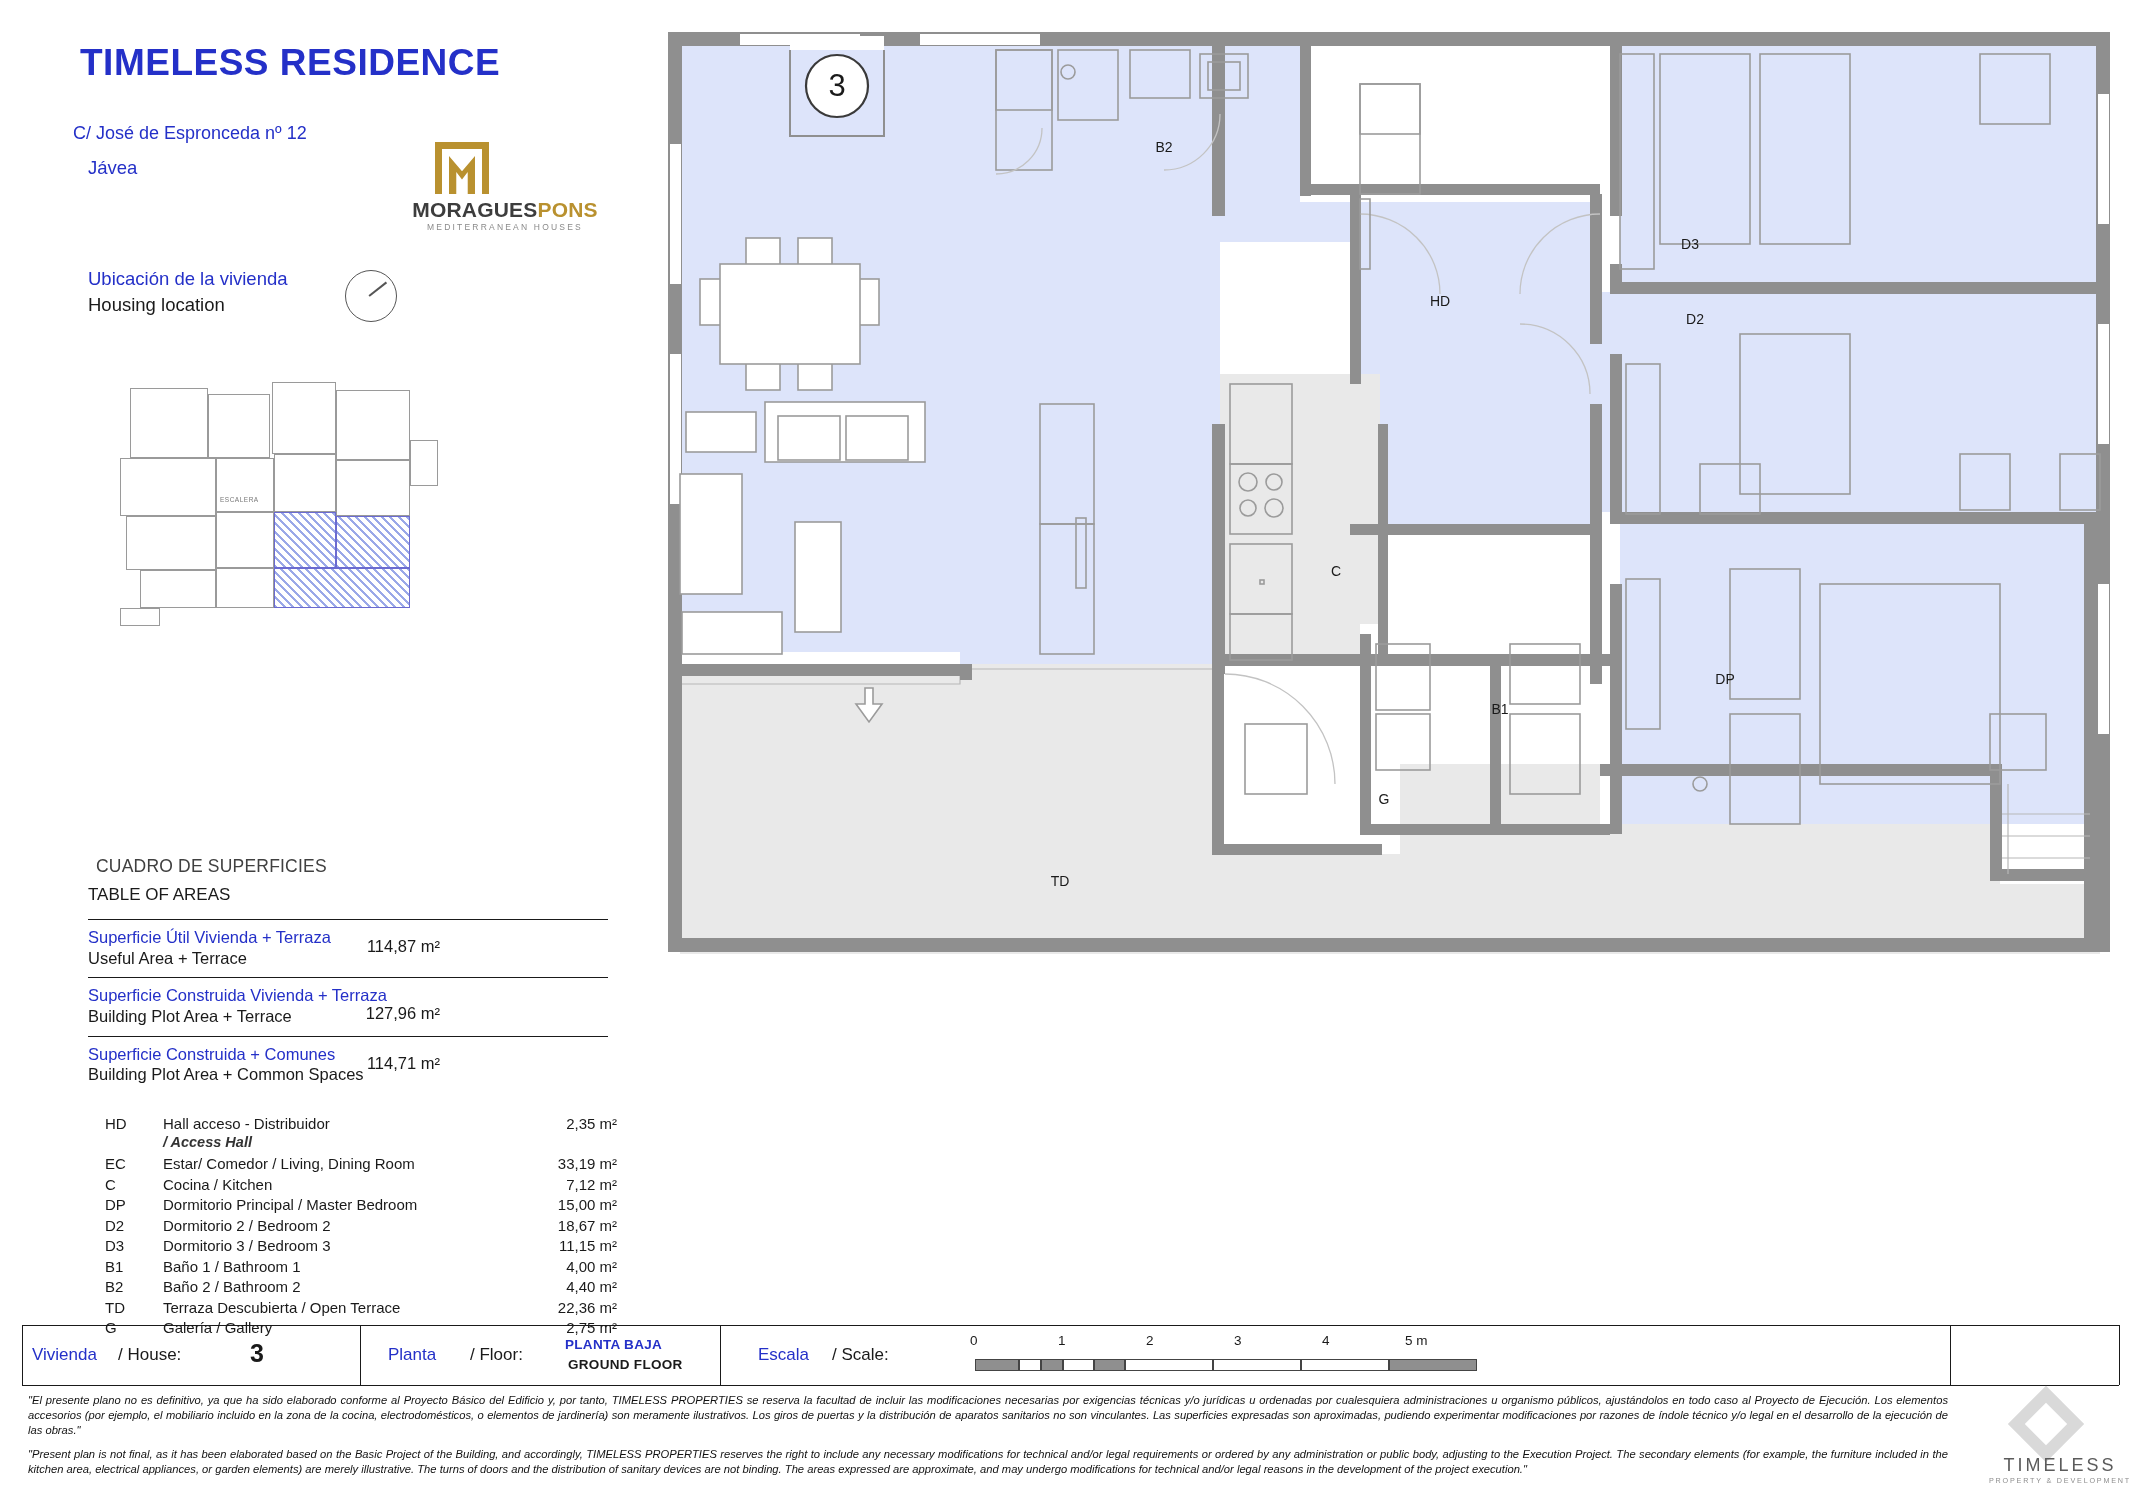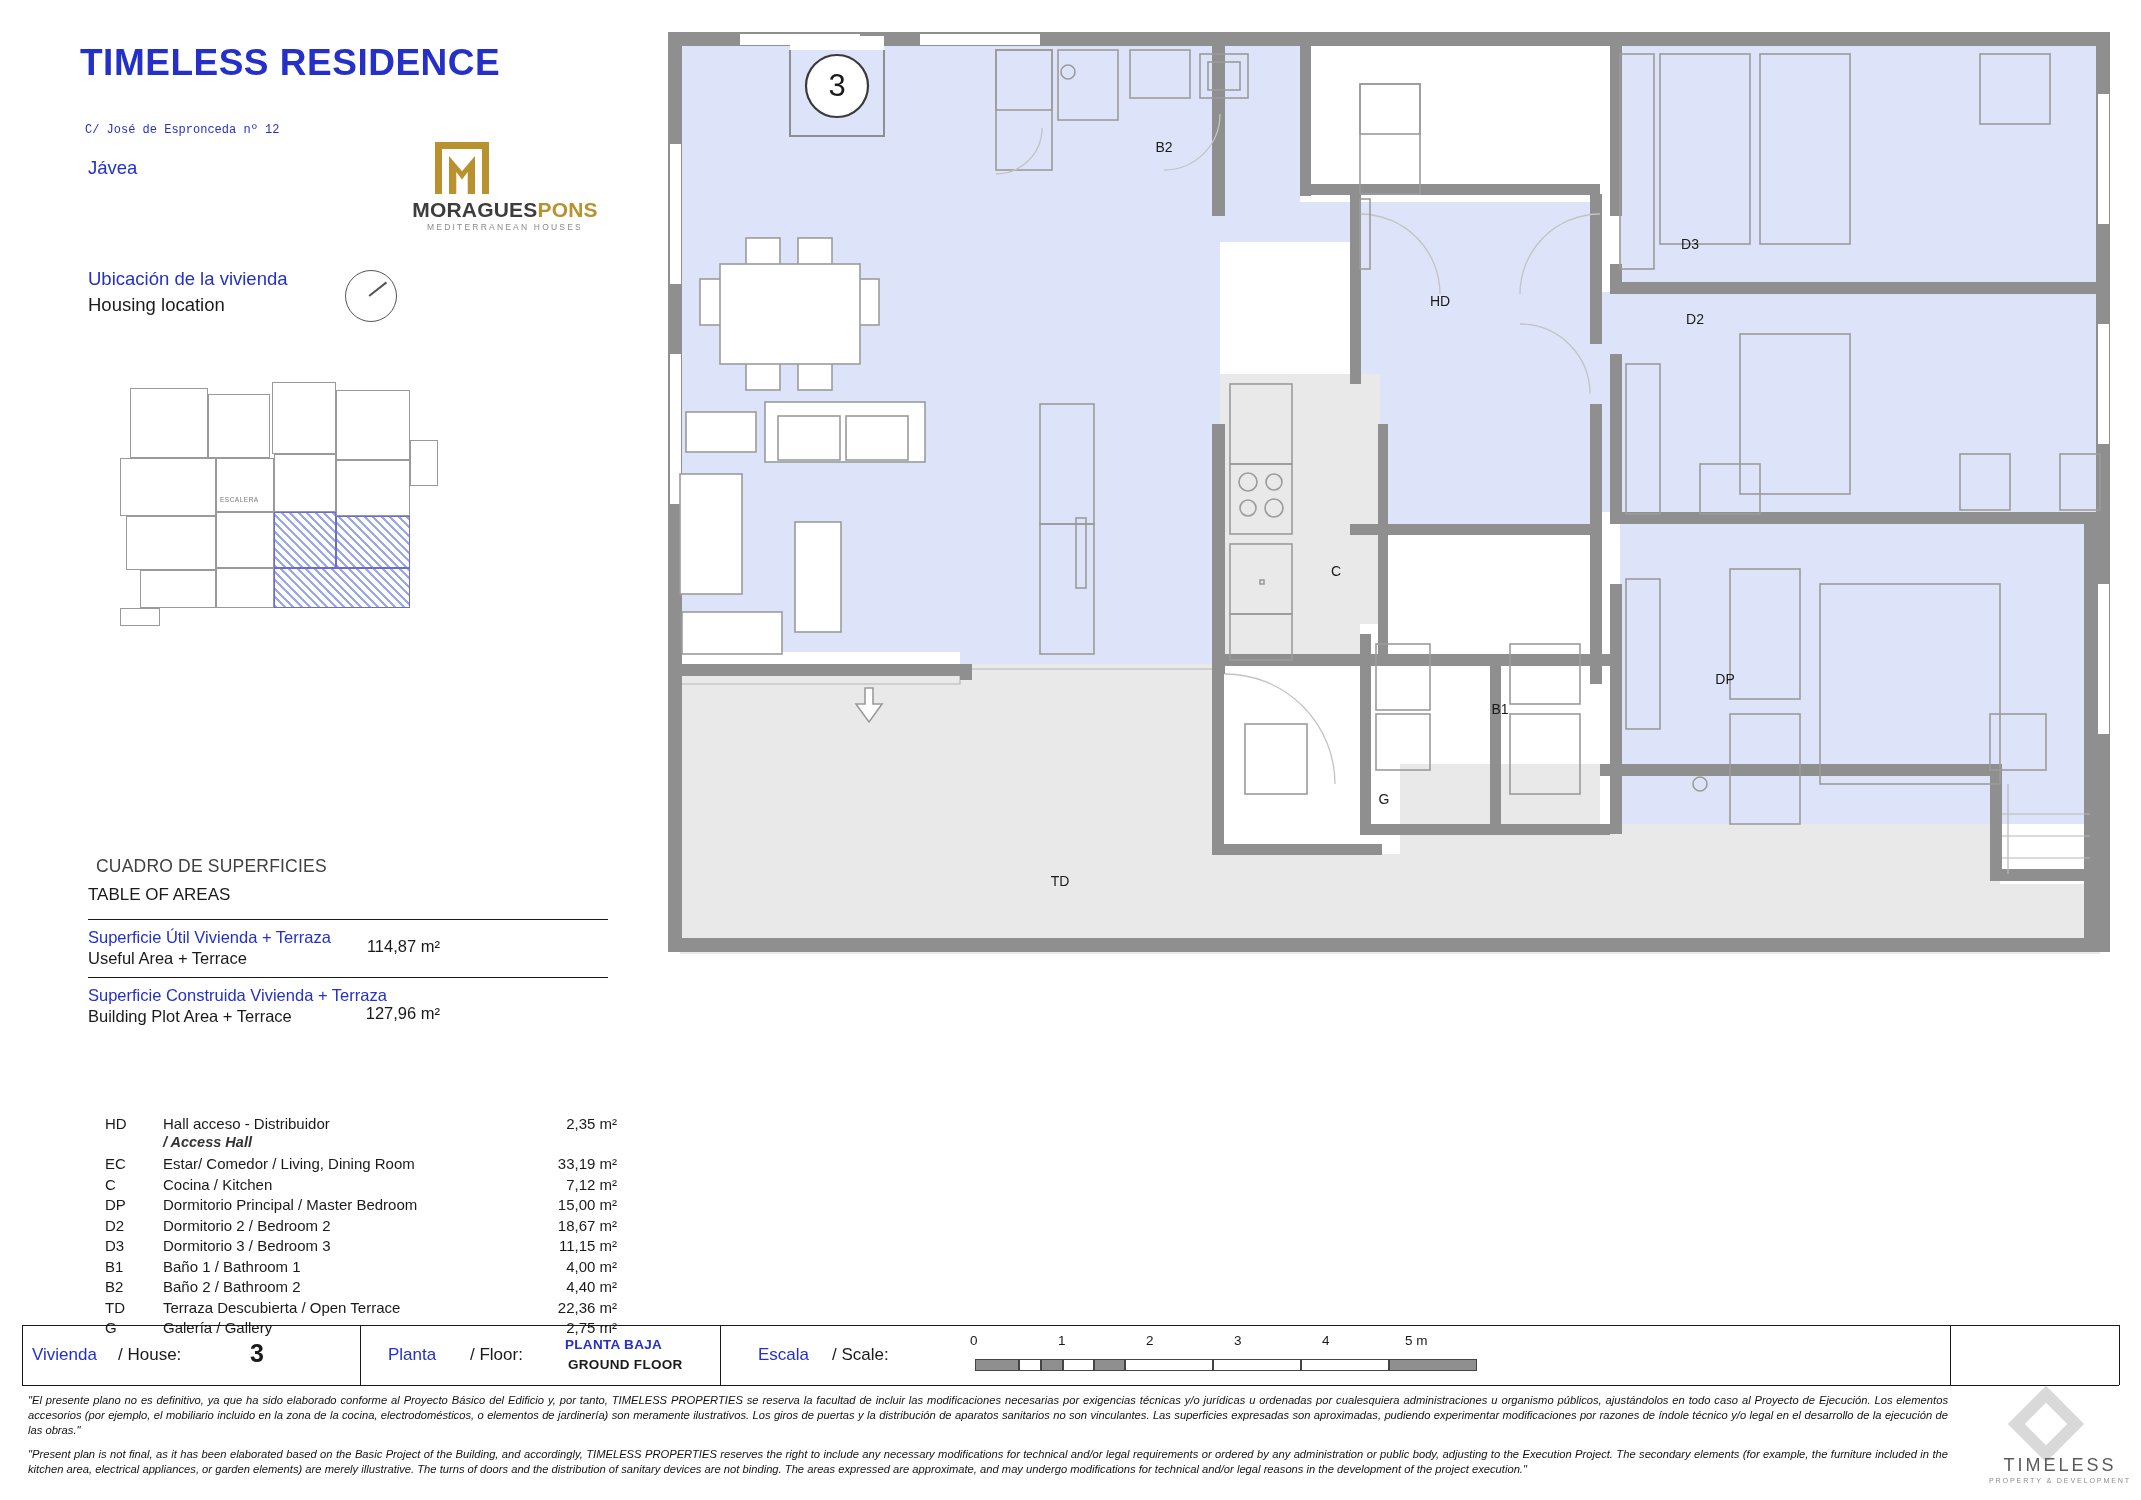--- a/index.html
+++ b/index.html
@@ -16,21 +16,21 @@
 
   
   .left-panel { position:absolute; left:0; top:0; width:640px; height:1325px; }
 
   .title {
     position:absolute; left:80px; top:42px;
     font-size:37px; font-weight:bold; letter-spacing:0.5px;
     color:#2430c8;
     text-align:right;
   }
-  .addr1 { position:absolute; left:85px; top:123px; font-size:12px; color:#2430c8;font-family:Liberation Mono, monospace; }
+  .addr1 { position:absolute; left:73px; top:123px; font-size:18px; color:#2430c8; }
   .addr2 { position:absolute; left:88px; top:157px; font-size:18.5px; color:#2430c8; }
 
   
   .logo-wrap { position:absolute; left:390px; top:142px; width:230px; height:90px; }
   .logo-mark { position:absolute; left:45px; top:0px; width:54px; height:52px; background:#b9912f; }
   .logo-mark:before {
     content:""; position:absolute; left:7px; top:7px; right:7px; bottom:0px;
     background:#ffffff;
   }
   .logo-mark:after {
@@ -165,20 +165,25 @@
       <div class="arow">
         <span class="es">Superficie Útil Vivienda + Terraza</span>
         <span class="en">Useful Area + Terrace</span>
         <span class="val">114,87 m²</span>
       </div>
       <div class="arow second">
         <span class="es">Superficie Construida Vivienda + Terraza</span>
         <span class="en">Building Plot Area + Terrace</span>
         <span class="val">127,96 m²</span>
       </div>
+      <div class="arow">
+        <span class="es">Superficie Construida + Comunes</span>
+        <span class="en">Building Plot Area + Common Spaces</span>
+        <span class="val">114,71 m²</span>
+      </div>
     </div>
 
     <div class="legend">
       <div class="lrow" style="height:40px;">
         <span class="code">HD</span>
         <span class="name">Hall acceso - Distribuidor</span>
         <span class="sub" style="top:19px;font-weight:bold;">/ Access Hall</span>
         <span class="amt">2,35 m²</span>
       </div>
       <div class="lrow">

